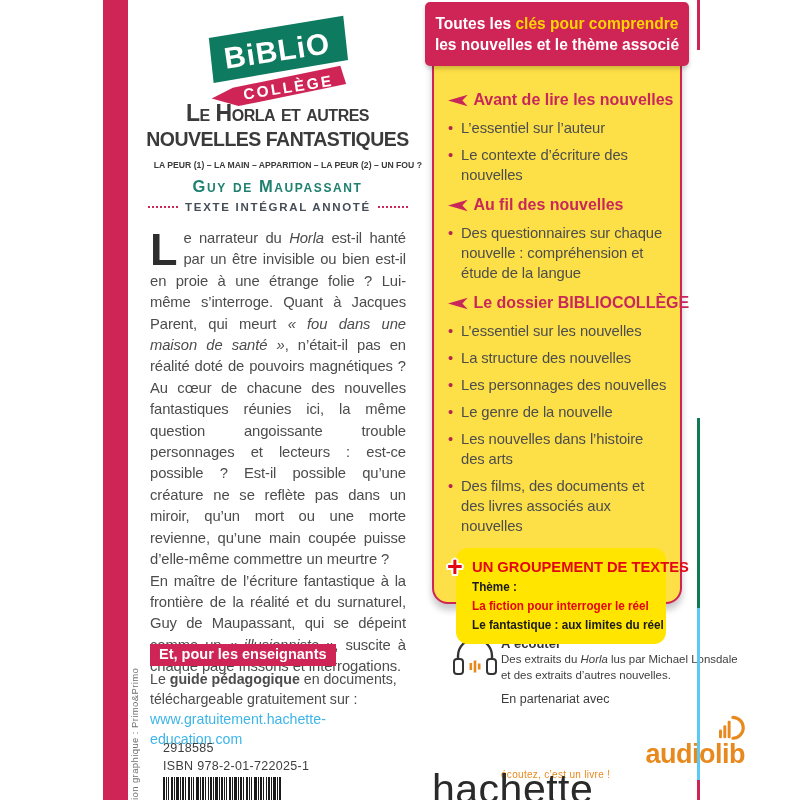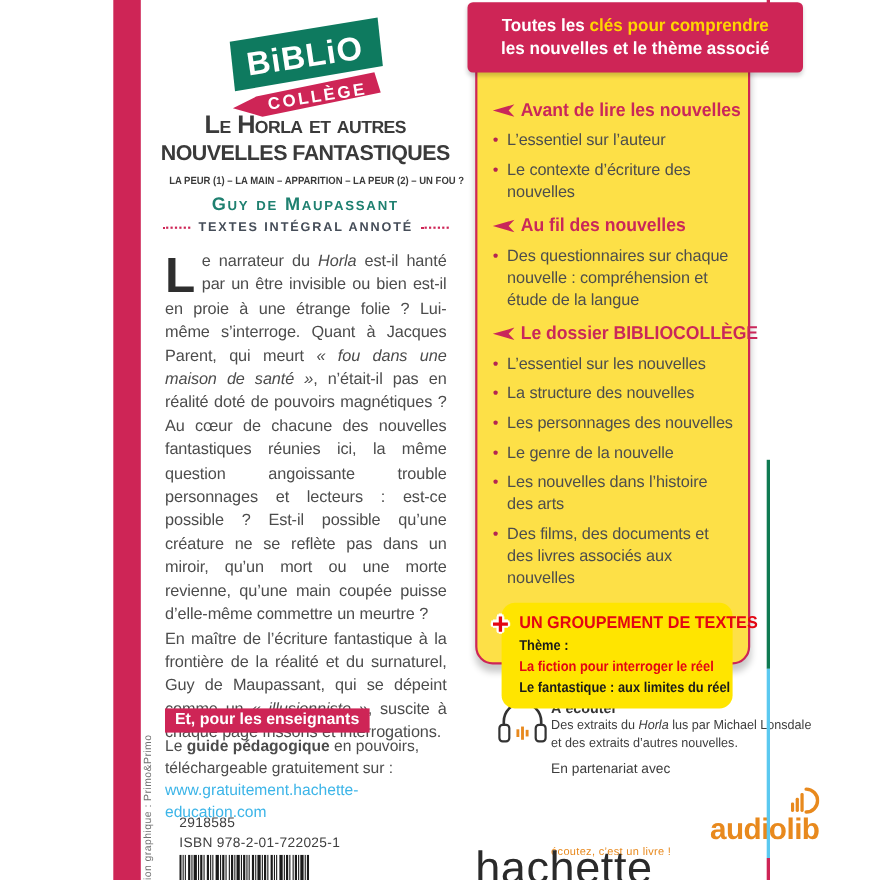--- a/index.html
+++ b/index.html
@@ -38,21 +38,21 @@
   .teachers-banner{display:inline-block;background:#ce2556;color:#fff;font-weight:bold;font-size:14.5px;
     padding:2px 9px 4px;}
   .teachers-text{margin-top:4px;font-size:14.2px;line-height:19.5px;color:#4c4c4c;}
   .teachers-url{color:#3db5e8;font-size:14.2px;margin-top:1px;}
 
   
   .code-block{position:absolute;left:163px;top:739px;font-size:12.5px;color:#3e3e3e;line-height:18px;letter-spacing:.3px;}
   .barcode{position:absolute;left:163px;top:777px;width:118px;height:23px;}
 
   
-  .r-banner{position:absolute;left:425px;top:2px;width:305px;height:64px;background:#ce2556;border-radius:5px;
+  .r-banner{position:absolute;left:425px;top:2px;width:264px;height:64px;background:#ce2556;border-radius:5px;
     color:#fff;font-weight:bold;text-align:center;display:flex;flex-direction:column;justify-content:center;
     box-shadow:0 3px 4px rgba(0,0,0,.18);z-index:3;}
   .r-banner .line{font-size:16px;line-height:21px;white-space:nowrap;transform:scaleX(.97);}
   .r-banner .hl{color:#ffd500;}
   .r-box{position:absolute;left:432px;top:34px;width:246px;height:566px;border:2px solid #ce2556;
     border-radius:16px;background:#fde047;box-shadow:0 6px 7px rgba(0,0,0,.22);z-index:2;}
   .r-box-inner{padding:44px 10px 0 14px;}
   .section-heading{display:flex;align-items:center;gap:6px;color:#c9275a;font-weight:bold;font-size:17px;
     margin:10px 0 8px;white-space:nowrap;transform:scaleX(.94);transform-origin:left center;}
   .section-heading svg{width:21px;height:13px;flex:none;}
@@ -106,33 +106,33 @@
 
   <div class="title">
     <div class="l1">Le Horla et autres</div>
     <div class="l2">NOUVELLES FANTASTIQUES</div>
   </div>
   <div class="subtitle">LA PEUR (1) – LA MAIN – APPARITION – LA PEUR (2) – UN FOU ?</div>
   <div class="author">Guy de Maupassant</div>
 
   <div class="rule-line">
     <span class="dots"></span>
-    <span>TEXTES INTÉGRAL ANNOTÉ</span>
+    <span>TEXTE INTÉGRAL ANNOTÉ</span>
     <span class="dots"></span>
   </div>
 
   <div class="blurb" id="blurb">
       <p><span class="dropcap">L</span><span>e narrateur du </span><span class="it">Horla</span><span> est-il hanté par un être invisible ou bien est-il en proie à une étrange folie ? Lui-même s’interroge. Quant à Jacques Parent, qui meurt </span><span class="it">« fou dans une maison de santé »</span><span>, n’était-il pas en réalité doté de pouvoirs magnétiques ? Au cœur de chacune des nouvelles fantastiques réunies ici, la même question angoissante trouble personnages et lecteurs : est-ce possible ? Est-il possible qu’une créature ne se reflète pas dans un miroir, qu’un mort ou une morte revienne, qu’une main coupée puisse d’elle-même commettre un meurtre ?</span></p>
       <p><span>En maître de l’écriture fantastique à la frontière de la réalité et du surnaturel, Guy de Maupassant, qui se dépeint comme un </span><span class="it">« illusionniste »</span><span>, suscite à chaque page frissons et interrogations.</span></p>
     </div>
 
   <div class="teachers">
     <div class="teachers-banner">Et, pour les enseignants</div>
     <div class="teachers-text">
-      <span>Le </span><b>guide pédagogique</b><span> en pouvoirs,</span>
+      <span>Le </span><b>guide pédagogique</b><span> en documents,</span>
       <div>téléchargeable gratuitement sur :</div>
       <div class="teachers-url">www.gratuitement.hachette-education.com</div>
     </div>
   </div>
 
   <div class="code-block">
     <div>2918585</div>
     <div>ISBN 978-2-01-722025-1</div>
   </div>
   <svg class="barcode" viewBox="0 0 118 23" xmlns="http://www.w3.org/2000/svg" preserveAspectRatio="none">

